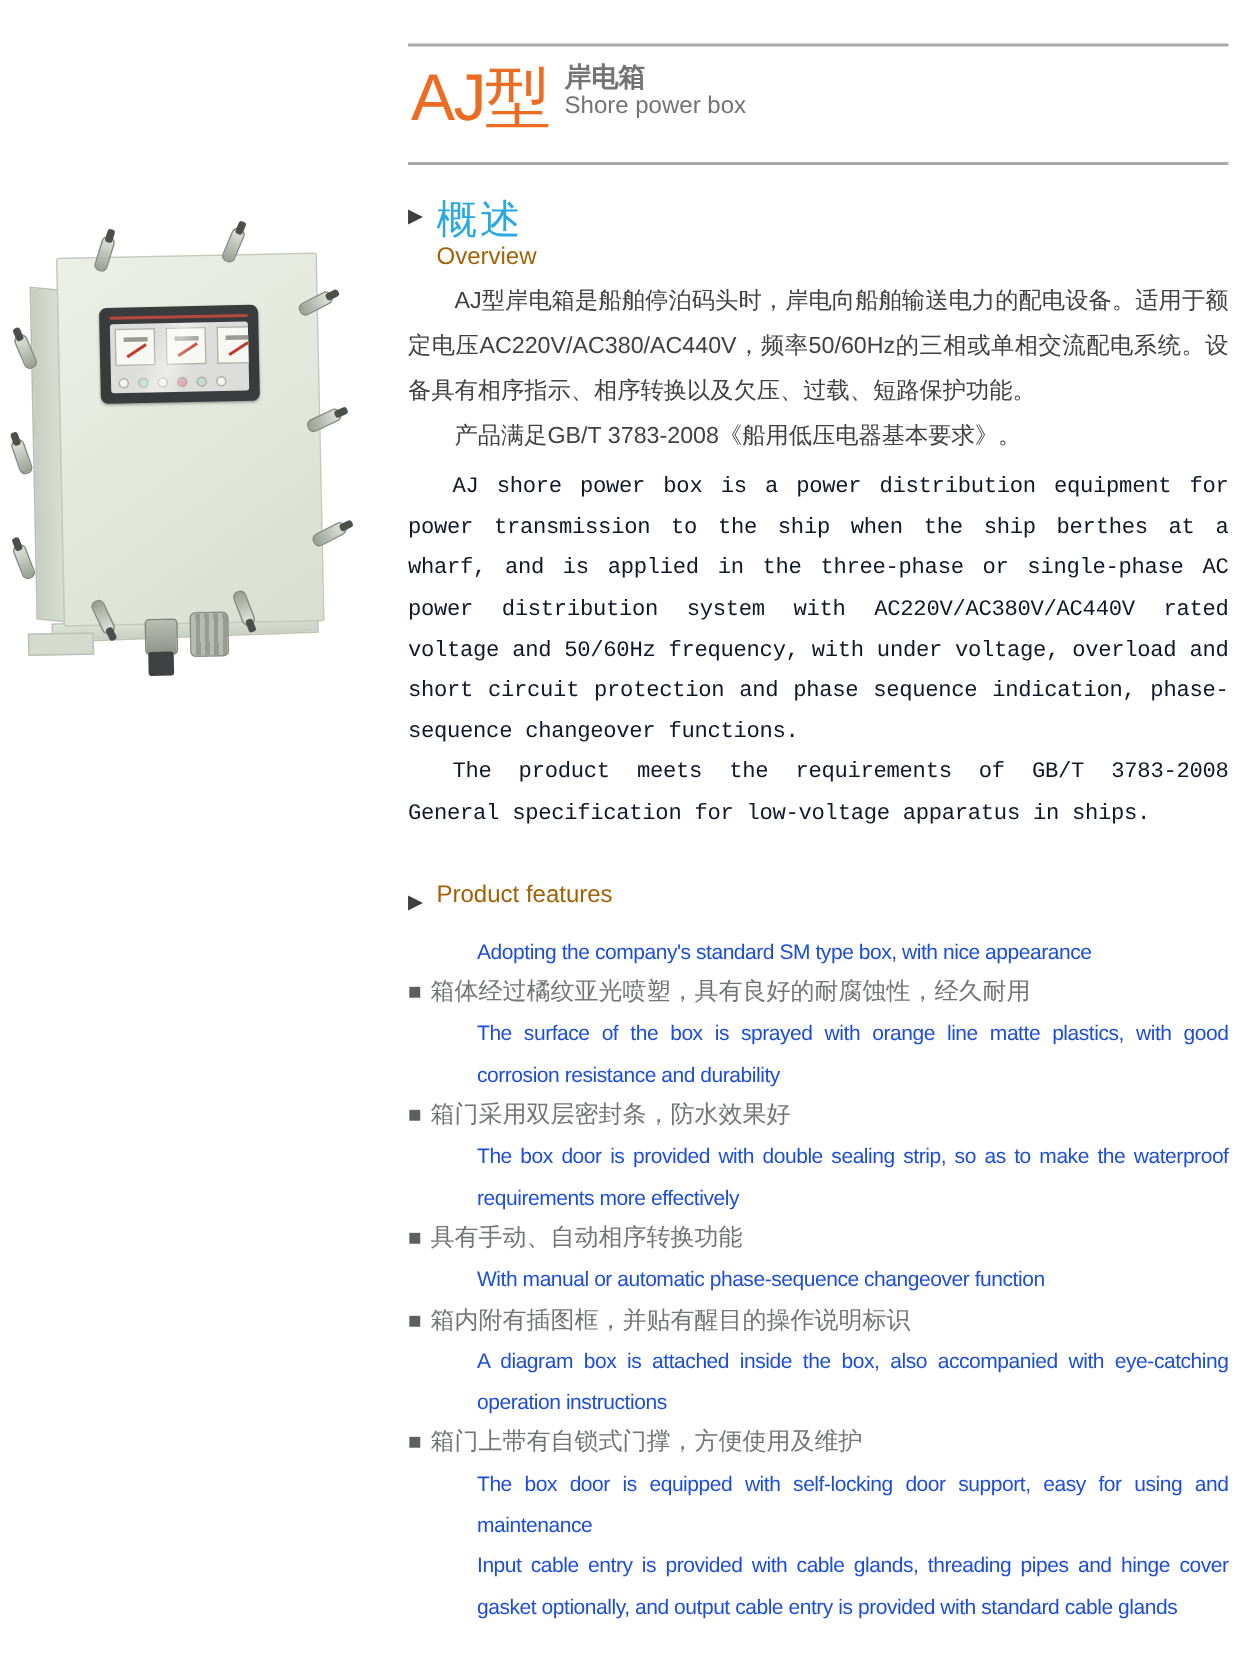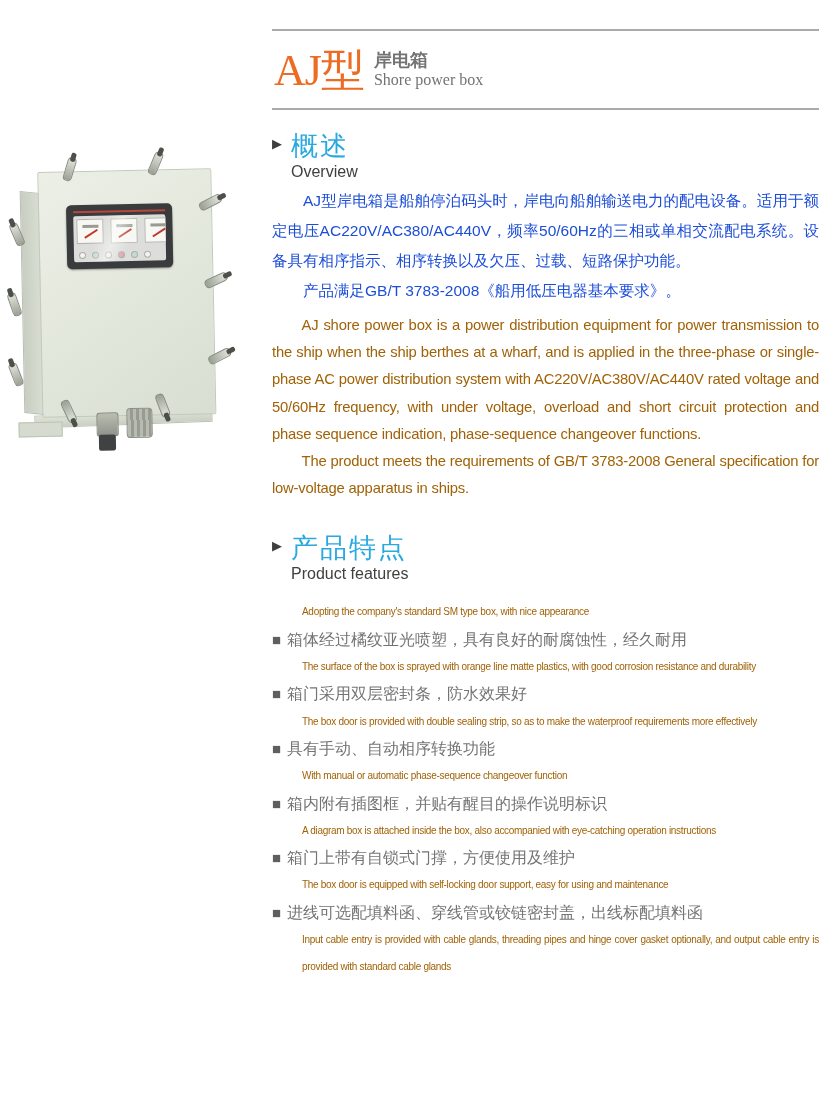--- a/index.html
+++ b/index.html
@@ -6,43 +6,43 @@
   html,body { width:830px; height:1118px; background:#ffffff; overflow:hidden;
               font-family:"Liberation Sans","DejaVu Sans",sans-serif; }
   .page { position:relative; width:830px; height:1118px; background:#fff; }
 
   
   .right-col { position:absolute; left:272px; top:0; width:547px; }
   .rule { border-top:2px solid #aaaaaa; height:0; }
   .rule-1 { margin-top:29px; }
   .rule-2 { margin-top:8px; }
 
-  .title-row { display:flex; align-items:center; margin-top:10px; height:59px; padding-left:2px;font-family:Liberation Serif, serif; }
+  .title-row { display:flex; align-items:flex-start; margin-top:10px; height:59px; padding-left:2px; }
   .model { font-size:44px; line-height:50px; color:#ed6c23; letter-spacing:-1px; }
   .subtitle { margin-left:10px; padding-bottom:3px; color:#737373; }
   .sub-zh { display:block; font-size:18px; font-weight:bold; line-height:20px; }
   .sub-en { display:block; font-size:16px; line-height:19px; }
 
   .section-header { display:flex; margin-top:20px; }
   .tri { font-size:13px; color:#3e3e3e; margin:7px 9px 0 0; line-height:13px; }
   .hd-zh { font-size:27px; line-height:32px; color:#29a9e0; letter-spacing:2px; }
-  .hd-en { font-size:16px; line-height:20px; color:#404040; }
-
-  .zh-para { font-size:15.5px; line-height:30px; color:#1d4ed8; text-indent:2em;
+  .hd-en { font-size:16px; line-height:20px; color:#a16207; }
+
+  .zh-para { font-size:15.5px; line-height:30px; color:#404040; text-indent:2em;
              text-align:justify; }
   .zh-para.first { margin-top:4px; }
-  .en-para { font-size:14.8px; line-height:27.2px; color:#a16207; text-indent:2em;
-             text-align:justify; letter-spacing:-0.2px; }
+  .en-para { font-size:14.8px; line-height:27.2px; color:#0f172a; text-indent:2em;
+             text-align:justify; letter-spacing:-0.2px;font-family:Liberation Mono, monospace; }
   .en-para.first { margin-top:6px; }
 
   .features-header { margin-top:30px; }
   .feature-list { margin-top:14px; }
   .f-zh { font-size:16px; line-height:27.3px; color:#737474; }
   .sq { font-size:15px; color:#5d5f61; margin-right:6px; }
-  .f-en { font-size:10px; line-height:27.3px; color:#a16207; margin-left:30px;
+  .f-en { font-size:14px; line-height:27.3px; color:#1d4ed8; margin-left:46px;
           text-align:justify; letter-spacing:-0.3px; }
 
   
   .photo { position:absolute; left:6px; top:162px; width:252px; height:278px; transform:rotate(-1.2deg); }
   .box-side { position:absolute; left:16px; top:28px; width:22px; height:222px;
               background:linear-gradient(to right,#c7cdc1,#dae0d4);
               border:1px solid #b8beb2; transform:skewY(7deg); }
   .box-front { position:absolute; left:34px; top:8px; width:174px; height:246px;
                background:linear-gradient(145deg,#ecefe6 0%,#e2e7db 55%,#d8ded1 100%);
                border:1px solid #c3c9bc; border-radius:2px; }
@@ -158,21 +158,20 @@
     </div>
 
     <p class="zh-para first">AJ型岸电箱是船舶停泊码头时，岸电向船舶输送电力的配电设备。适用于额定电压AC220V/AC380/AC440V，频率50/60Hz的三相或单相交流配电系统。设备具有相序指示、相序转换以及欠压、过载、短路保护功能。</p>
     <p class="zh-para">产品满足GB/T 3783-2008《船用低压电器基本要求》。</p>
     <p class="en-para first">AJ shore power box is a power distribution equipment for power transmission to the ship when the ship berthes at a wharf, and is applied in the three-phase or single-phase AC power distribution system with AC220V/AC380V/AC440V rated voltage and 50/60Hz frequency, with under voltage, overload and short circuit protection and phase sequence indication, phase-sequence changeover functions.</p>
     <p class="en-para">The product meets the requirements of GB/T 3783-2008 General specification for low-voltage apparatus in ships.</p>
 
     <div class="section-header features-header">
       <span class="tri">▶</span>
       <div>
-        <div class="hd-zh">产品特点</div>
         <div class="hd-en">Product features</div>
       </div>
     </div>
 
     <div class="feature-list">
 
       <div class="feature">
         <div class="f-en">Adopting the company's standard SM type box, with nice appearance</div>
       </div>
 
@@ -195,19 +194,18 @@
         <div class="f-zh"><span class="sq">■</span><span>箱内附有插图框，并贴有醒目的操作说明标识</span></div>
         <div class="f-en">A diagram box is attached inside the box, also accompanied with eye-catching operation instructions</div>
       </div>
 
       <div class="feature">
         <div class="f-zh"><span class="sq">■</span><span>箱门上带有自锁式门撑，方便使用及维护</span></div>
         <div class="f-en">The box door is equipped with self-locking door support, easy for using and maintenance</div>
       </div>
 
       <div class="feature">
-        <div class="f-zh"><span class="sq">■</span><span>进线可选配填料函、穿线管或铰链密封盖，出线标配填料函</span></div>
         <div class="f-en">Input cable entry is provided with cable glands, threading pipes and hinge cover gasket optionally, and output cable entry is provided with standard cable glands</div>
       </div>
 
     </div>
   </div>
 </div>
 
 </body></html>

